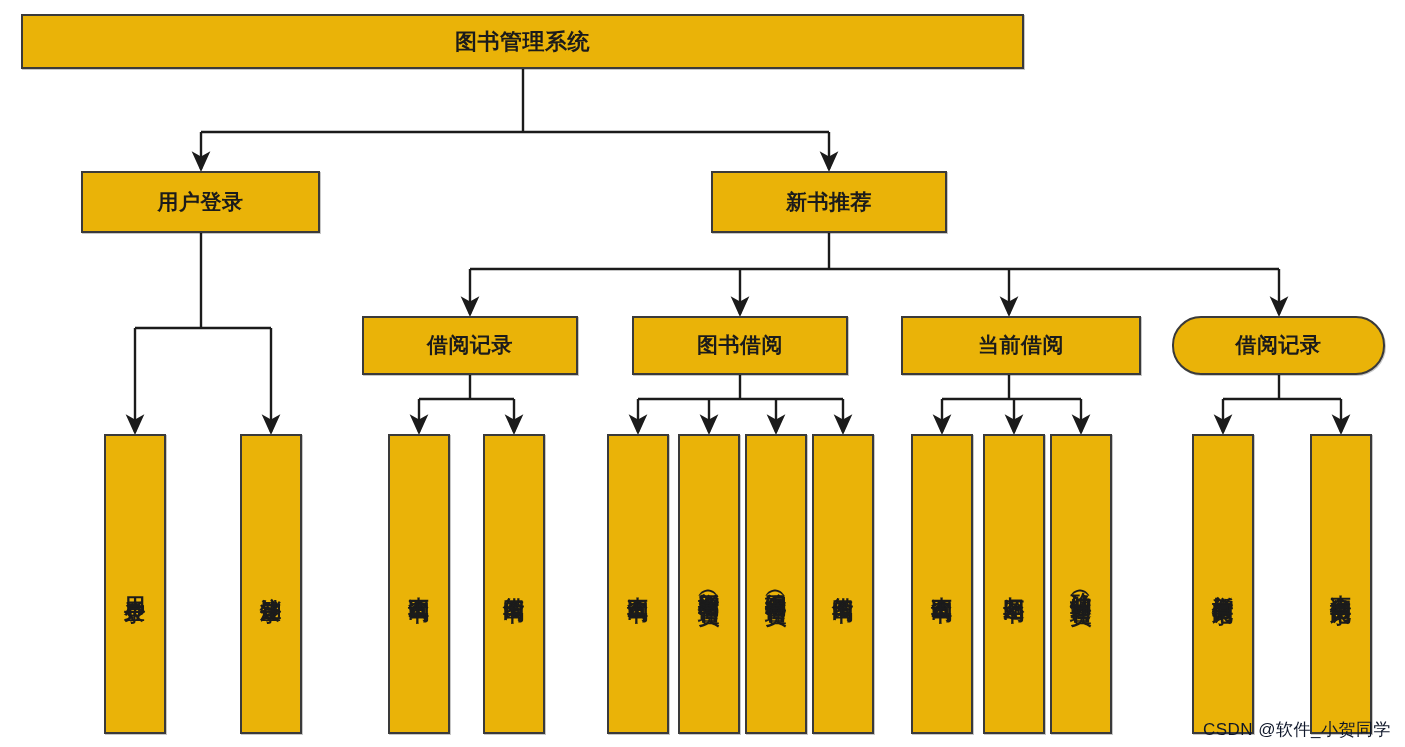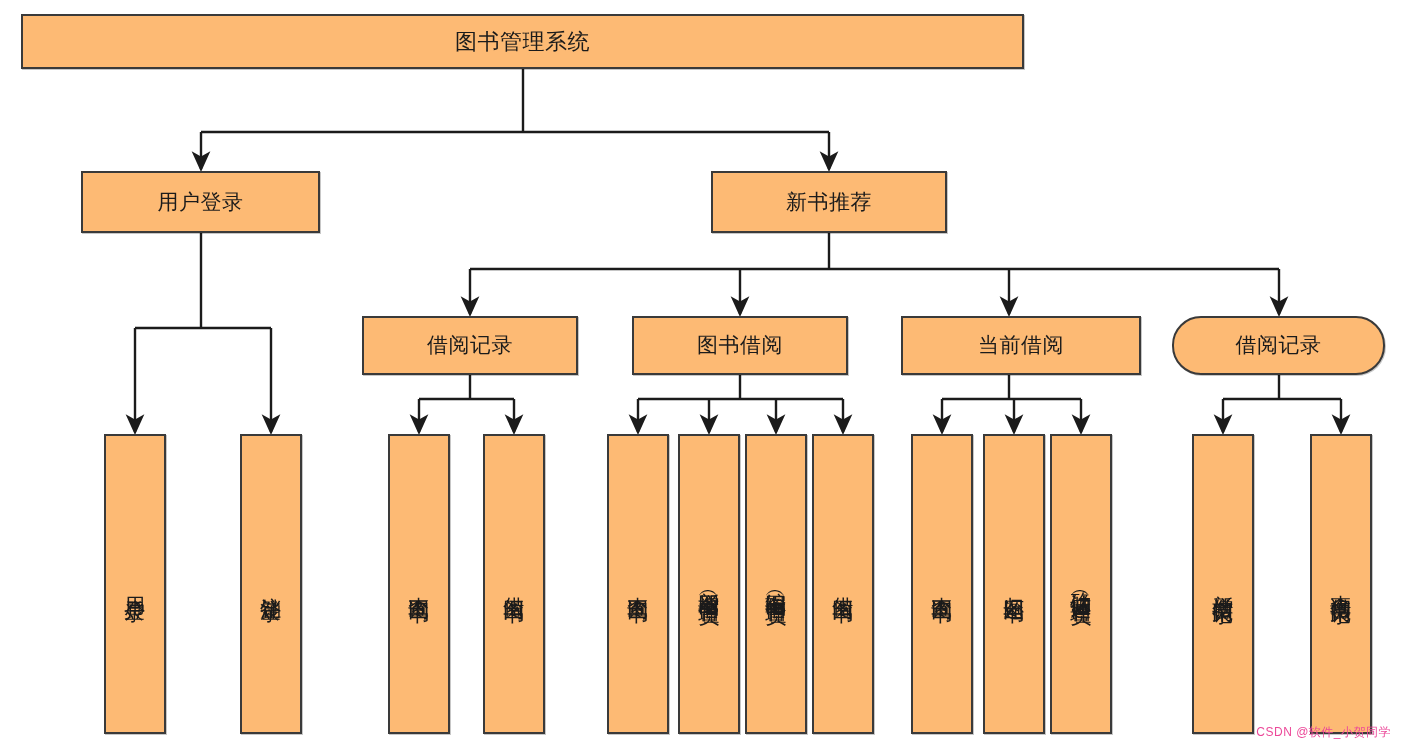--- a/index.html
+++ b/index.html
@@ -22,26 +22,27 @@
     left: 0;
     top: 0;
     width: 1405px;
     height: 747px;
     pointer-events: none;
   }
   .node {
     position: absolute;
     box-sizing: border-box;
     border: 2px solid #3a3a3a;
-    background: #fdba74;
+    background: #eab308;
     display: flex;
     align-items: center;
     justify-content: center;
     color: #1b1b1b;
     box-shadow: 1px 1px 0 rgba(0,0,0,0.22);
+    font-weight: bold;
   }
   .node .lbl {
     display: block;
     text-align: center;
     line-height: 1.18;
     letter-spacing: 0.5px;
   }
   .node.h .lbl {
     font-size: 21px;
   }
@@ -57,22 +58,22 @@
     text-orientation: upright;
     font-size: 21px;
     line-height: 1.12;
     letter-spacing: 2px;
     white-space: nowrap;
   }
   #watermark {
     position: absolute;
     right: 14px;
     bottom: 6px;
-    font-size: 12px;
-    color: #ec4899;
+    font-size: 17px;
+    color: #0f172a;
     letter-spacing: 0.5px;
     white-space: nowrap;
     user-select: none;
   }
 </style>
 </head>
 <body>
 
 <div id="canvas">
   <svg class="edges" viewBox="0 0 1405 747">

